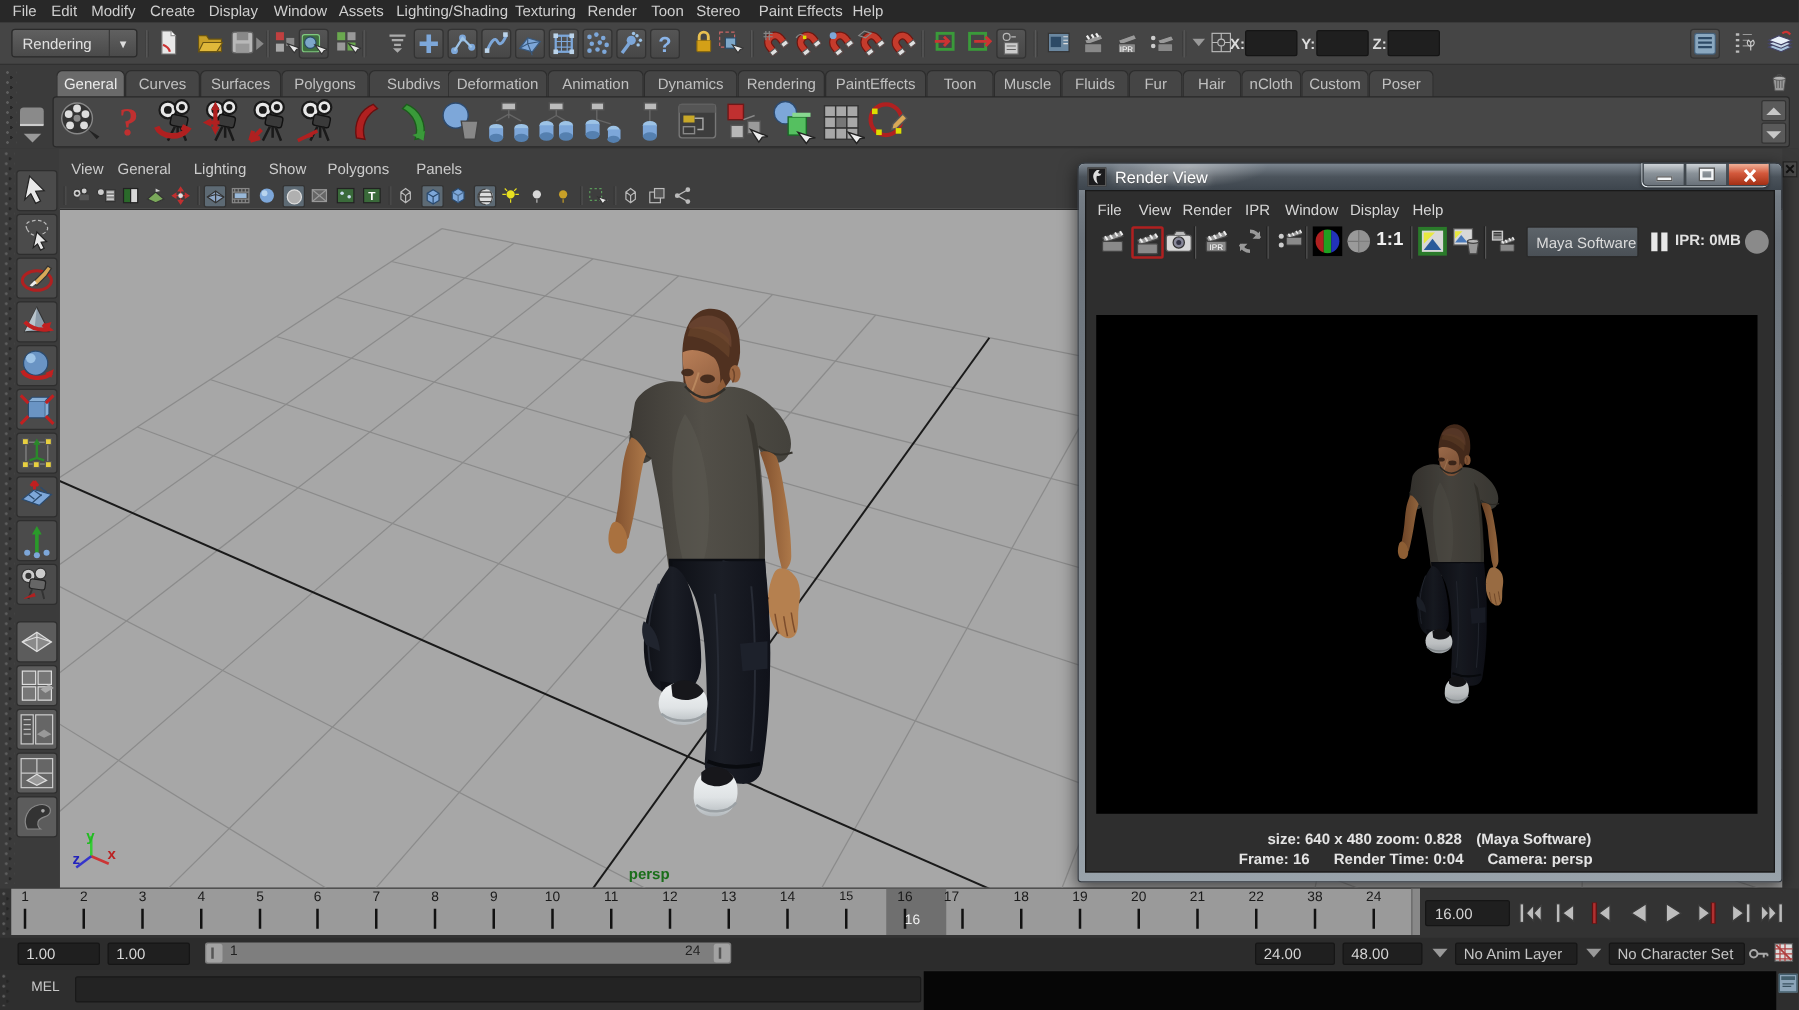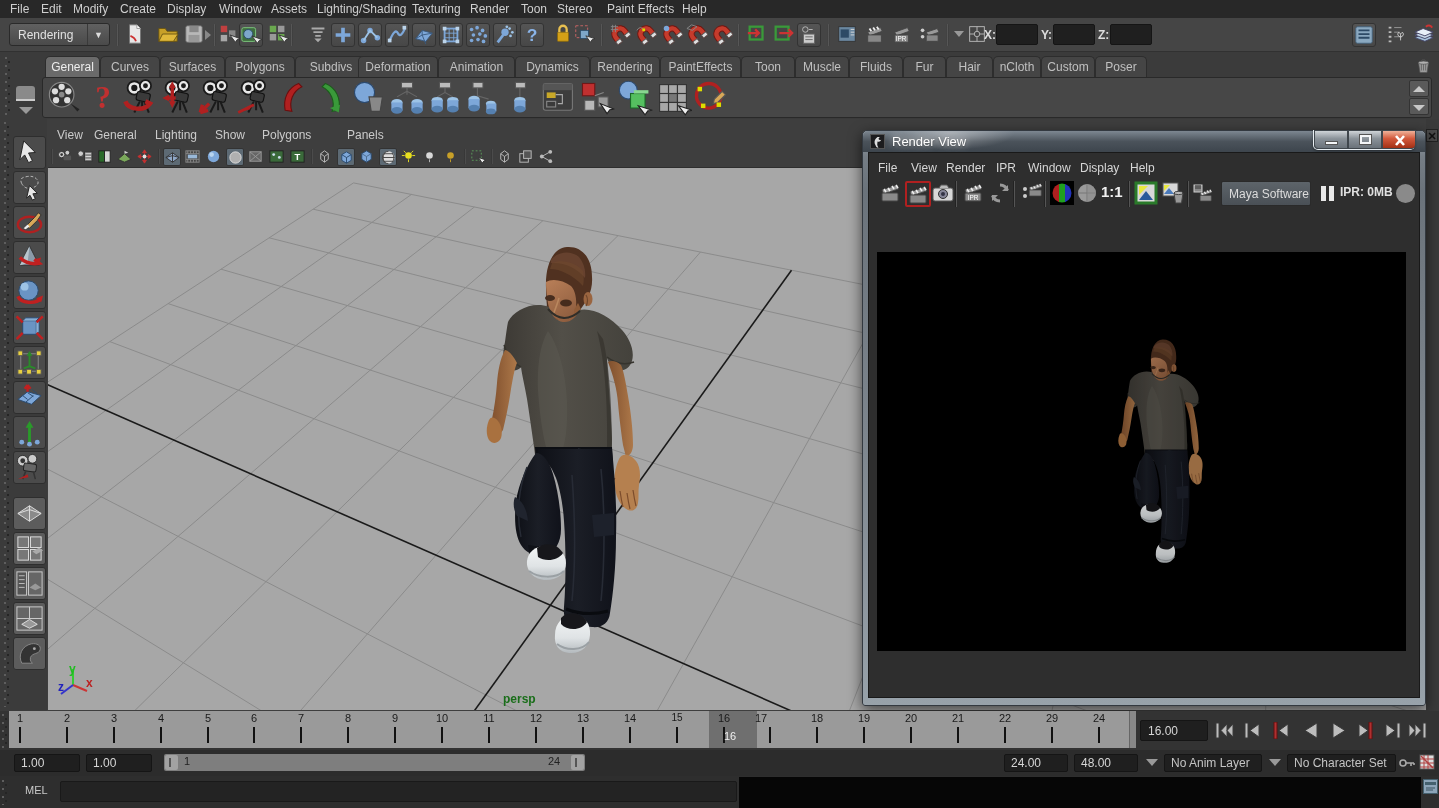--- a/index.html
+++ b/index.html
@@ -520,21 +520,21 @@
         <path d="M8 26C4 18 8 8 18 6c6-1 10 2 9 6-1 5-8 3-10 8-1 4 2 6 2 6z" fill="#333" stroke="#888"></path>
         <circle cx="21" cy="11" r="1.5" fill="#aaa"></circle>
       </svg></div>
     <div class="abs" style="left:47px;top:0;width:1379px;height:592px;background:#3e3e3e;">
       <div class="abs" style="left:0;top:9px;width:100%;height:19px;color:#cbcbcb;font-size:12px;">
         <span style="position:absolute;left:10px">View</span>
         <span style="position:absolute;left:47px">General</span>
         <span style="position:absolute;left:108px">Lighting</span>
         <span style="position:absolute;left:168px">Show</span>
         <span style="position:absolute;left:215px">Polygons</span>
-        <span style="position:absolute;left:300px">Panels</span>
+        <span style="position:absolute;left:286px">Panels</span>
       </div>
       <div class="abs" style="left:0;top:28px;width:100%;height:20px;font-size:0;">
         <div class="abs" style="left:4px;top:2px;width:2px;height:15px;background:linear-gradient(90deg,#2e2e2e,#555);"></div>
         <div class="abs" style="left:9px;top:1px;width:18px;height:18px;"><svg width="17" height="17" viewBox="0 0 18 18">
             <circle cx="6" cy="7" r="3.4" fill="#ccc" stroke="#333"></circle>
             <circle cx="6" cy="7" r="1.4" fill="#333"></circle>
             <circle cx="12" cy="5" r="2.6" fill="#ccc" stroke="#333"></circle>
             <rect x="8" y="8" width="8" height="5" rx="1" fill="#555"></rect>
           </svg></div>
         <div class="abs" style="left:29px;top:1px;width:18px;height:18px;"><svg width="17" height="17" viewBox="0 0 18 18">
@@ -868,20 +868,27 @@
         <div style="position:absolute;left:8px;width:5px;height:15px;background:#e8e8e8;"></div>
       </div>
       <div class="abs" style="left:471px;top:32px;color:#e0e0e0;font-size:12px;font-weight:bold;white-space:nowrap;">IPR: 0MB</div>
       <div class="abs" style="left:527px;top:31px;width:19px;height:19px;border-radius:50%;background:#8a8a8a;"></div>
 <div class="abs" style="left:8px;top:99px;width:529px;height:399px;background:#000;">
 <svg width="529" height="399" viewBox="876 253 529 399">
           <use href="#guy" transform="matrix(0.55,0,0,0.55,849.6,205.2)"></use>
           <rect x="876" y="253" width="529" height="399" fill="#000" opacity="0.16"></rect>
         </svg>
 </div>
+<div class="abs" style="left:0;top:507px;width:552px;height:40px;color:#e4e4e4;font-size:12px;font-weight:bold;">
+<span style="position:absolute;left:145px;top:4px">size: 640 x 480 zoom: 0.828</span>
+<span style="position:absolute;left:312px;top:4px">(Maya Software)</span>
+<span style="position:absolute;left:122px;top:20px">Frame: 16</span>
+<span style="position:absolute;left:198px;top:20px">Render Time: 0:04</span>
+<span style="position:absolute;left:321px;top:20px">Camera: persp</span>
+</div>
 </div>
 </div>
 <div class="abs" style="left:0;top:711px;width:1439px;height:39px;background:#333;">
     <div class="dots" style="left:1px;top:2px;width:8px;height:35px;"></div>
     <div class="abs" style="left:9px;top:0px;width:1127px;height:37px;background:#9a9a9a;">
       <div class="abs" style="left:700px;top:0;width:48px;height:37px;background:#6f6f6f;"></div>
       <div class="abs" style="left:10px;top:16px;width:2px;height:16px;background:#111;"></div>
       <div class="abs" style="left:-4px;top:1px;width:30px;text-align:center;font-size:11px;color:#1a1a1a;">1</div>
       <div class="abs" style="left:57px;top:16px;width:2px;height:16px;background:#111;"></div>
       <div class="abs" style="left:43px;top:1px;width:30px;text-align:center;font-size:11px;color:#1a1a1a;">2</div>
@@ -919,21 +926,21 @@
       <div class="abs" style="left:793px;top:1px;width:30px;text-align:center;font-size:11px;color:#1a1a1a;">18</div>
       <div class="abs" style="left:854px;top:16px;width:2px;height:16px;background:#111;"></div>
       <div class="abs" style="left:840px;top:1px;width:30px;text-align:center;font-size:11px;color:#1a1a1a;">19</div>
       <div class="abs" style="left:901px;top:16px;width:2px;height:16px;background:#111;"></div>
       <div class="abs" style="left:887px;top:1px;width:30px;text-align:center;font-size:11px;color:#1a1a1a;">20</div>
       <div class="abs" style="left:948px;top:16px;width:2px;height:16px;background:#111;"></div>
       <div class="abs" style="left:934px;top:1px;width:30px;text-align:center;font-size:11px;color:#1a1a1a;">21</div>
       <div class="abs" style="left:995px;top:16px;width:2px;height:16px;background:#111;"></div>
       <div class="abs" style="left:981px;top:1px;width:30px;text-align:center;font-size:11px;color:#1a1a1a;">22</div>
       <div class="abs" style="left:1042px;top:16px;width:2px;height:16px;background:#111;"></div>
-      <div class="abs" style="left:1028px;top:1px;width:30px;text-align:center;font-size:11px;color:#1a1a1a;">29</div>
+      <div class="abs" style="left:1028px;top:1px;width:30px;text-align:center;font-size:11px;color:#1a1a1a;">38</div>
       <div class="abs" style="left:1089px;top:16px;width:2px;height:16px;background:#111;"></div>
       <div class="abs" style="left:1075px;top:1px;width:30px;text-align:center;font-size:11px;color:#1a1a1a;">24</div>
       <div class="abs" style="left:706px;top:19px;width:30px;text-align:center;font-size:11px;color:#f0f0f0;">16</div>
     </div>
     <div class="abs" style="left:1129px;top:0px;width:7px;height:37px;background:#888;border-left:1px solid #666;"></div>
     <div class="dfield" style="left:1140px;top:9px;width:68px;height:21px;line-height:20px;"><span style="padding-left:7px">16.00</span></div>
     <div class="abs" style="left:1215px;top:11px;width:19px;height:17px;"><svg width="19" height="17" viewBox="0 0 19 17">
         <rect x="1" y="1" width="3" height="15" fill="#bdbdbd" stroke="#3a3a3a" stroke-width="1"></rect>
         <path d="M12 2v13L6 8.5zM18 2v13l-6-6.5z" fill="#bdbdbd" stroke="#3a3a3a" stroke-width="1"></path>
       </svg></div>

